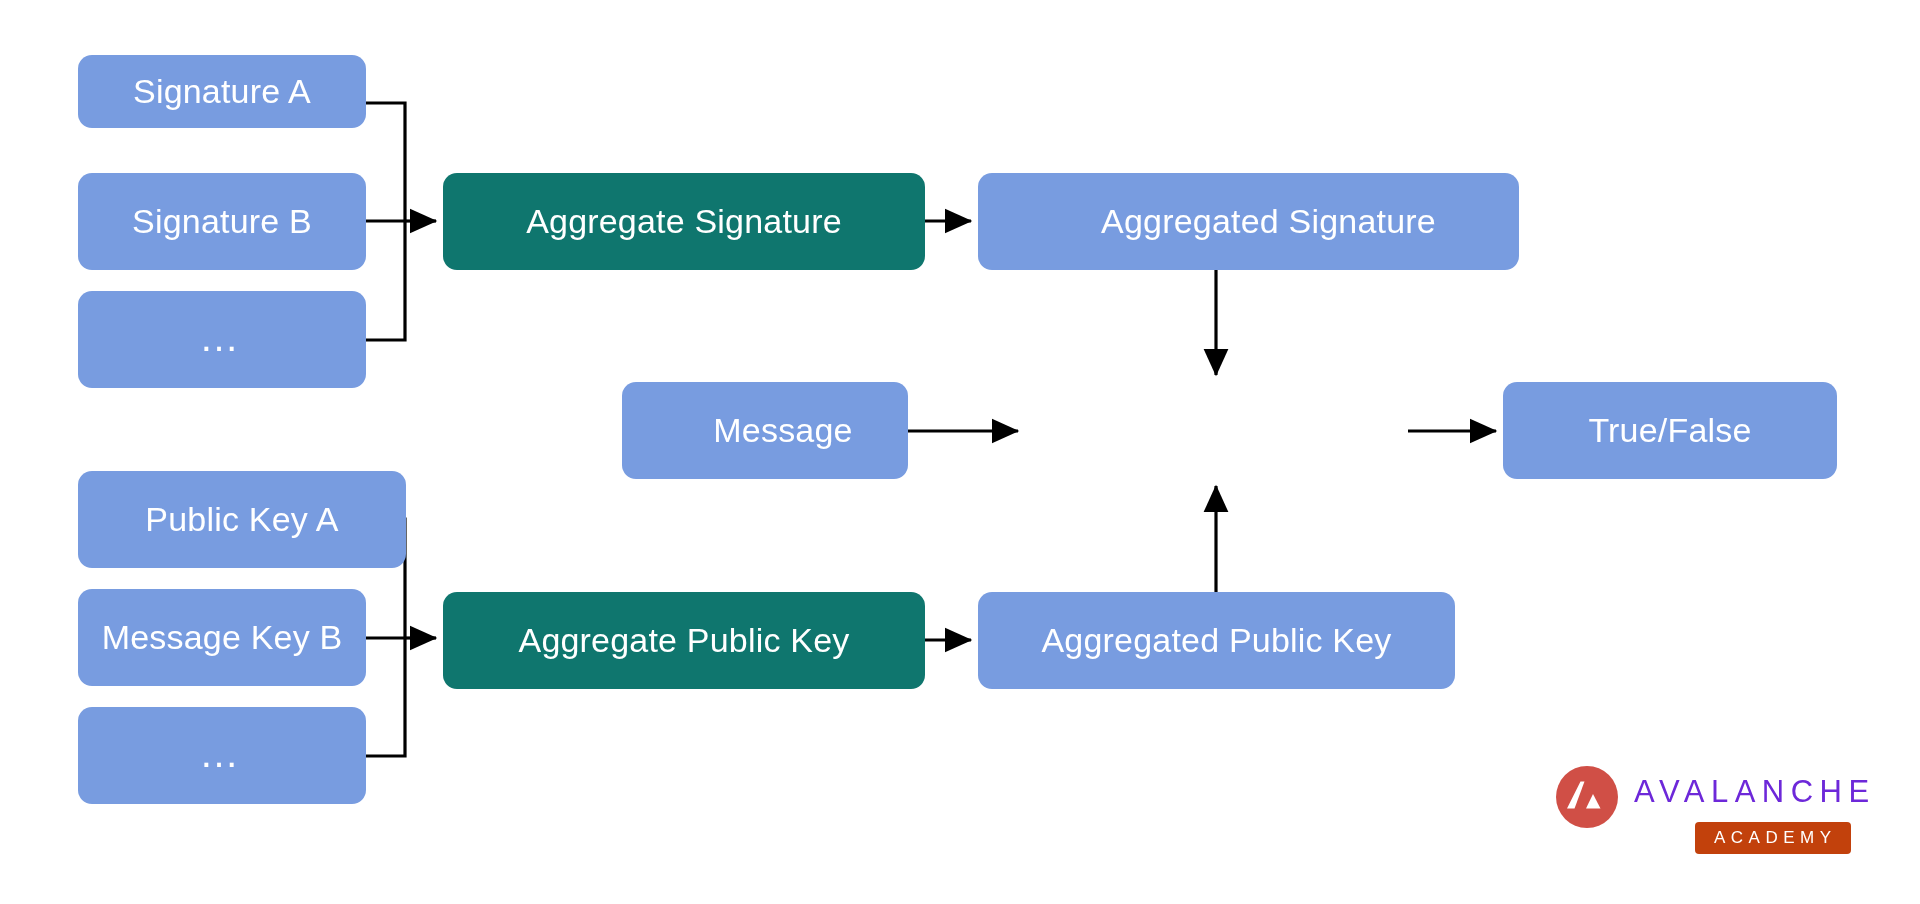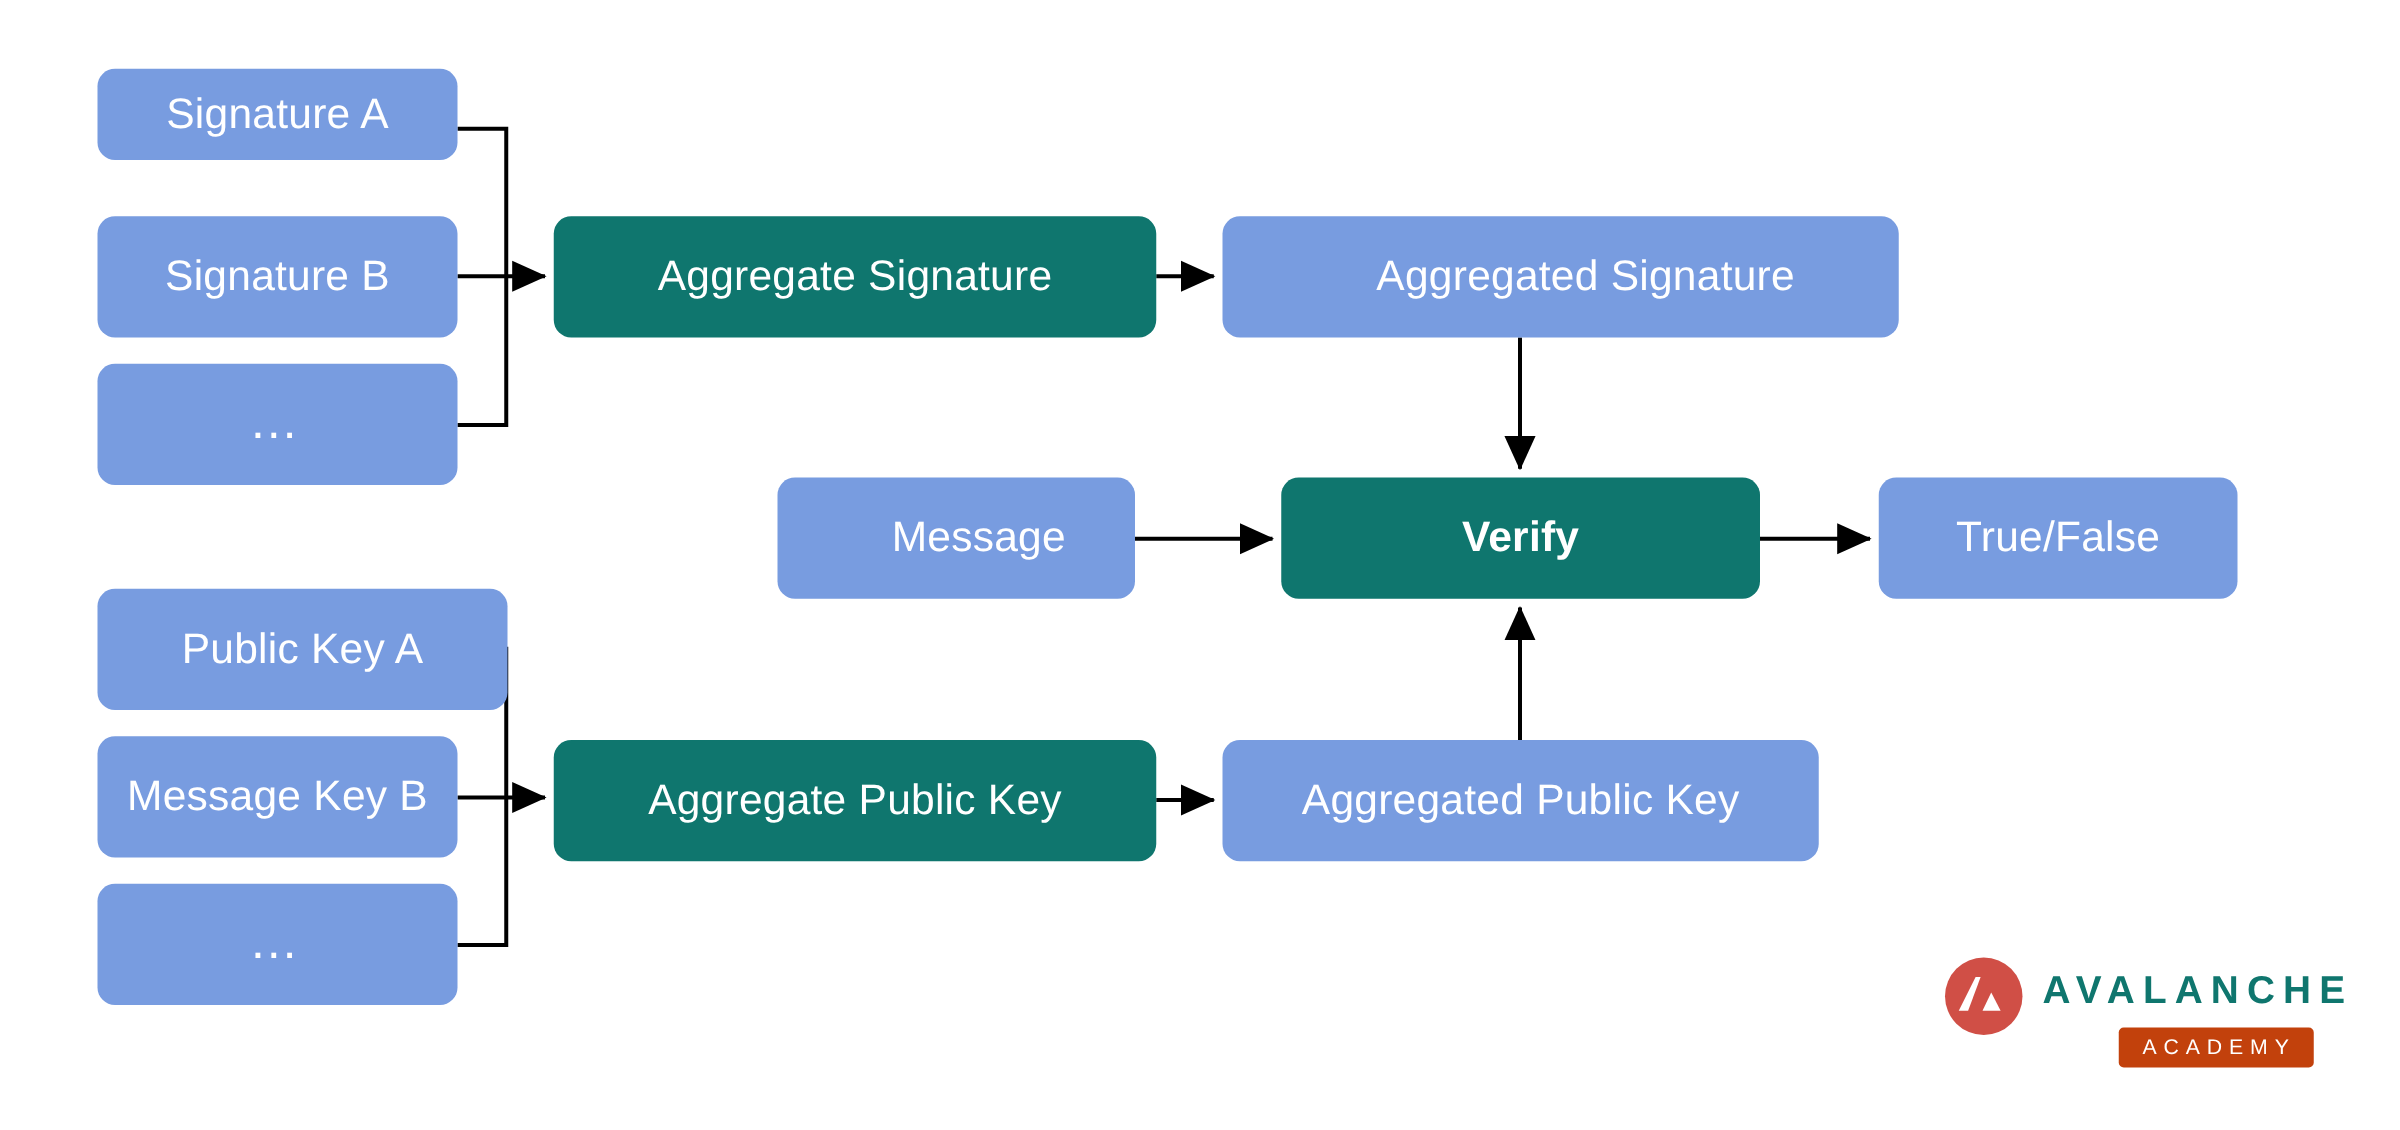--- a/index.html
+++ b/index.html
@@ -67,23 +67,23 @@
     top: 0;
     width: 62px;
     height: 62px;
     border-radius: 50%;
     background: #d04f46;
   }
   #logo-wordmark {
     position: absolute;
     left: 78px;
     top: 8px;
-    color: #0f766e;
+    color: #6d28d9;
     font-size: 31px;
-    font-weight: bold;
+    font-weight: normal;
     letter-spacing: 6.5px;
     white-space: nowrap;
   }
   #logo-academy {
     position: absolute;
     left: 139px;
     top: 56px;
     background: #c2410c;
     color: #ffffff;
     font-size: 17px;
@@ -136,23 +136,22 @@
   <div class="node blue" style="left:78px;top:173px;width:288px;height:97px;border-radius:14px;">Signature B</div>
 
   <div class="node blue ellipsis" style="left:78px;top:291px;width:288px;height:97px;">…</div>
 
   <div class="node red" style="left:443px;top:173px;width:482px;height:97px;">Aggregate Signature</div>
 
   <div class="node blue" style="left:978px;top:173px;width:541px;height:97px;padding-left:40px;">Aggregated Signature</div>
 
   <div class="node blue" style="left:622px;top:382px;width:286px;height:97px;padding-left:36px;">Message</div>
 
-  <div class="node red bold" style="left:1025px;top:382px;width:383px;height:97px;">Verify</div>
 
-  <div class="node blue" style="left:1503px;top:382px;width:287px;height:97px;">True/False</div>
+  <div class="node blue" style="left:1503px;top:382px;width:334px;height:97px;">True/False</div>
 
   <div class="node blue" style="left:78px;top:471px;width:328px;height:97px;">Public Key A</div>
 
   <div class="node blue" style="left:78px;top:589px;width:288px;height:97px;">Message Key B</div>
 
   <div class="node blue ellipsis" style="left:78px;top:707px;width:288px;height:97px;">…</div>
 
   <div class="node red" style="left:443px;top:592px;width:482px;height:97px;">Aggregate Public Key</div>
 
   <div class="node blue" style="left:978px;top:592px;width:477px;height:97px;">Aggregated Public Key</div>

